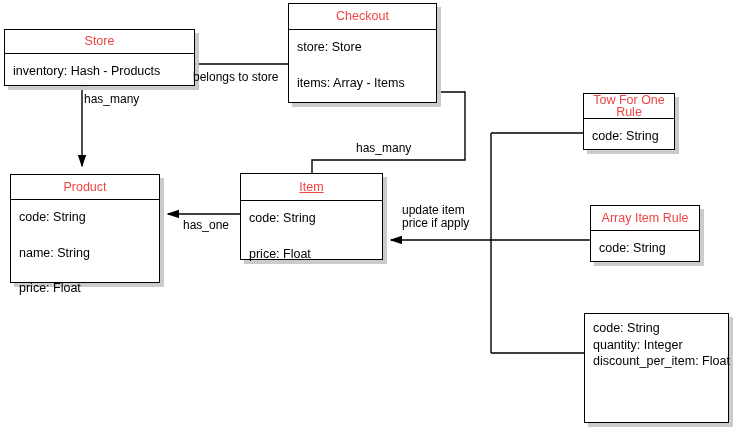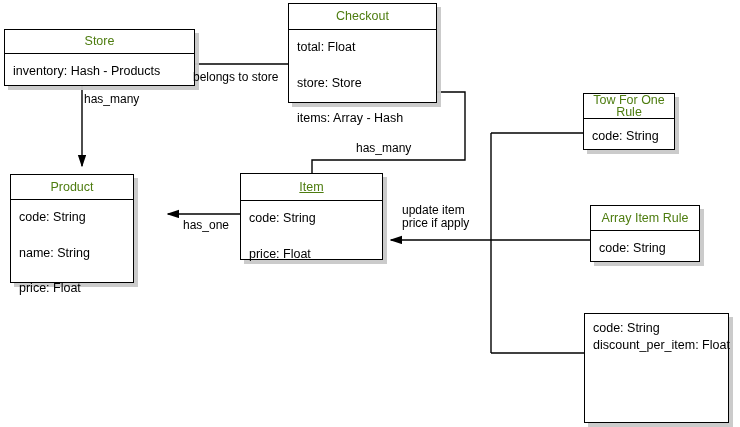--- a/index.html
+++ b/index.html
@@ -32,21 +32,21 @@
     box-sizing: border-box;
     background: #ffffff;
     border: 1.4px solid #000000;
     box-shadow: 4px 4px 0 0 rgba(200,200,200,0.95);
     z-index: 2;
   }
   .node-title {
     box-sizing: border-box;
     width: 100%;
     text-align: center;
-    color: #4d7c0f;
+    color: #ef4444;
     font-size: 12.5px;
     line-height: 1;
     border-bottom: 1.4px solid #000000;
     display: flex;
     align-items: center;
     justify-content: center;
   }
   .node-body {
     box-sizing: border-box;
     width: 100%;
@@ -72,21 +72,21 @@
     line-height: 13px;
     white-space: pre;
     z-index: 3;
   }
 
   
   #node-store     { left: 4px;   top: 29px;  width: 191px; height: 57px; }
   #node-store     .node-title { height: 24px; }
   #node-checkout  { left: 288px; top: 3px;   width: 149px; height: 100px; }
   #node-checkout  .node-title { height: 26px; }
-  #node-product   { left: 10px;  top: 174px; width: 124px; height: 109px; }
+  #node-product   { left: 10px;  top: 174px; width: 150px; height: 109px; }
   #node-product   .node-title { height: 25px; }
   #node-item      { left: 240px; top: 173px; width: 143px; height: 87px; }
   #node-item      .node-title { height: 27px; text-decoration: underline; }
   #node-two-for-one { left: 583px; top: 93px; width: 92px; height: 57px; }
   #node-two-for-one .node-title { height: 25px; }
   #node-free-item { left: 590px; top: 205px; width: 110px; height: 57px; }
   #node-free-item .node-title { height: 25px; }
   #node-discount  { left: 584px; top: 313px; width: 145px; height: 110px; }
   #node-discount  .node-title { height: 26px; }
 
@@ -142,23 +142,22 @@
   <div class="node spaced" id="node-store">
     <div class="node-title">Store</div>
     <div class="node-body">
       <div class="attr">inventory: Hash - Products</div>
     </div>
   </div>
 
   <div class="node spaced" id="node-checkout">
     <div class="node-title">Checkout</div>
     <div class="node-body">
-      <div class="attr">total: Float</div>
       <div class="attr">store: Store</div>
-      <div class="attr">items: Array - Hash</div>
+      <div class="attr">items: Array - Items</div>
     </div>
   </div>
 
   <div class="node spaced" id="node-product">
     <div class="node-title">Product</div>
     <div class="node-body">
       <div class="attr">code: String</div>
       <div class="attr">name: String</div>
       <div class="attr">price: Float</div>
     </div>
@@ -182,20 +181,21 @@
   <div class="node spaced" id="node-free-item">
     <div class="node-title">Array Item Rule</div>
     <div class="node-body">
       <div class="attr">code: String</div>
     </div>
   </div>
 
   <div class="node tight" id="node-discount">
     <div class="node-body">
       <div class="attr">code: String</div>
+      <div class="attr">quantity: Integer</div>
       <div class="attr">discount_per_item: Float</div>
     </div>
   </div>
 
   <div class="edge-label" id="label-belongs-to-store">belongs to store</div>
 
   <div class="edge-label" id="label-has-many-store">has_many</div>
 
   <div class="edge-label" id="label-has-many-items">has_many</div>
 

